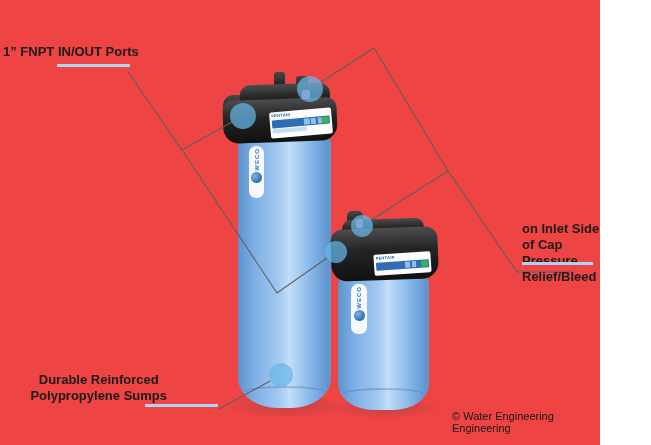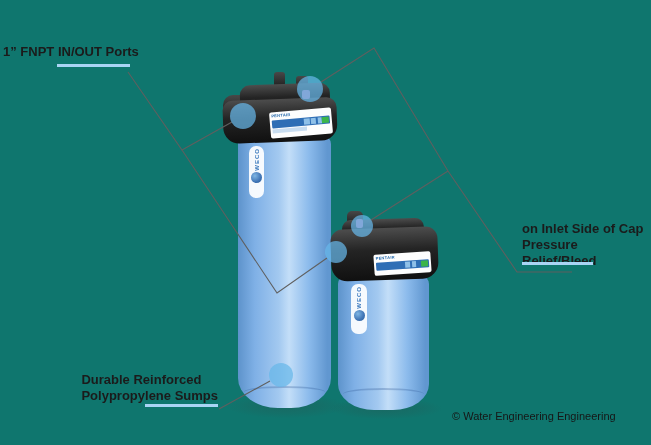--- a/index.html
+++ b/index.html
@@ -1,25 +1,25 @@
 <!DOCTYPE html>
 <html><head>
 <meta charset="utf-8">
 <style>
   html,body{margin:0;padding:0;background:#fff;}
   .stage{
-    position:relative;width:651px;height:445px;background:#0f766e;overflow:hidden;
+    position:relative;width:600px;height:445px;background:#ef4444;overflow:hidden;
     font-family:"Liberation Sans","DejaVu Sans",sans-serif;
   }
   
   .callout{position:absolute;color:#1b1b1b;font-weight:bold;font-size:13px;line-height:16px;z-index:6;}
   .callout .ln{display:block;}
   #callout-ports{left:3px;top:44px;}
   #callout-relief{left:522px;top:221px;}
-  #callout-sumps{right:433px;top:372px;text-align:left;white-space:nowrap;}
+  #callout-sumps{right:433px;top:372px;text-align:center;white-space:nowrap;}
   .underline{position:absolute;height:3px;background:#a9d4f4;z-index:6;}
   #u-ports{left:57px;top:64px;width:73px;}
   #u-relief{left:522px;top:262px;width:71px;}
   #u-sumps{left:145px;top:404px;width:73px;}
   
   .copyright{position:absolute;left:452px;top:410px;font-size:11px;color:#161616;z-index:6;}
   
   .shadow{position:absolute;border-radius:50%;z-index:1;
     background:radial-gradient(ellipse at center, rgba(60,60,60,.22) 0%, rgba(60,60,60,.10) 45%, rgba(60,60,60,0) 72%);}
   #shadow-large{left:226px;top:394px;width:120px;height:24px;}

